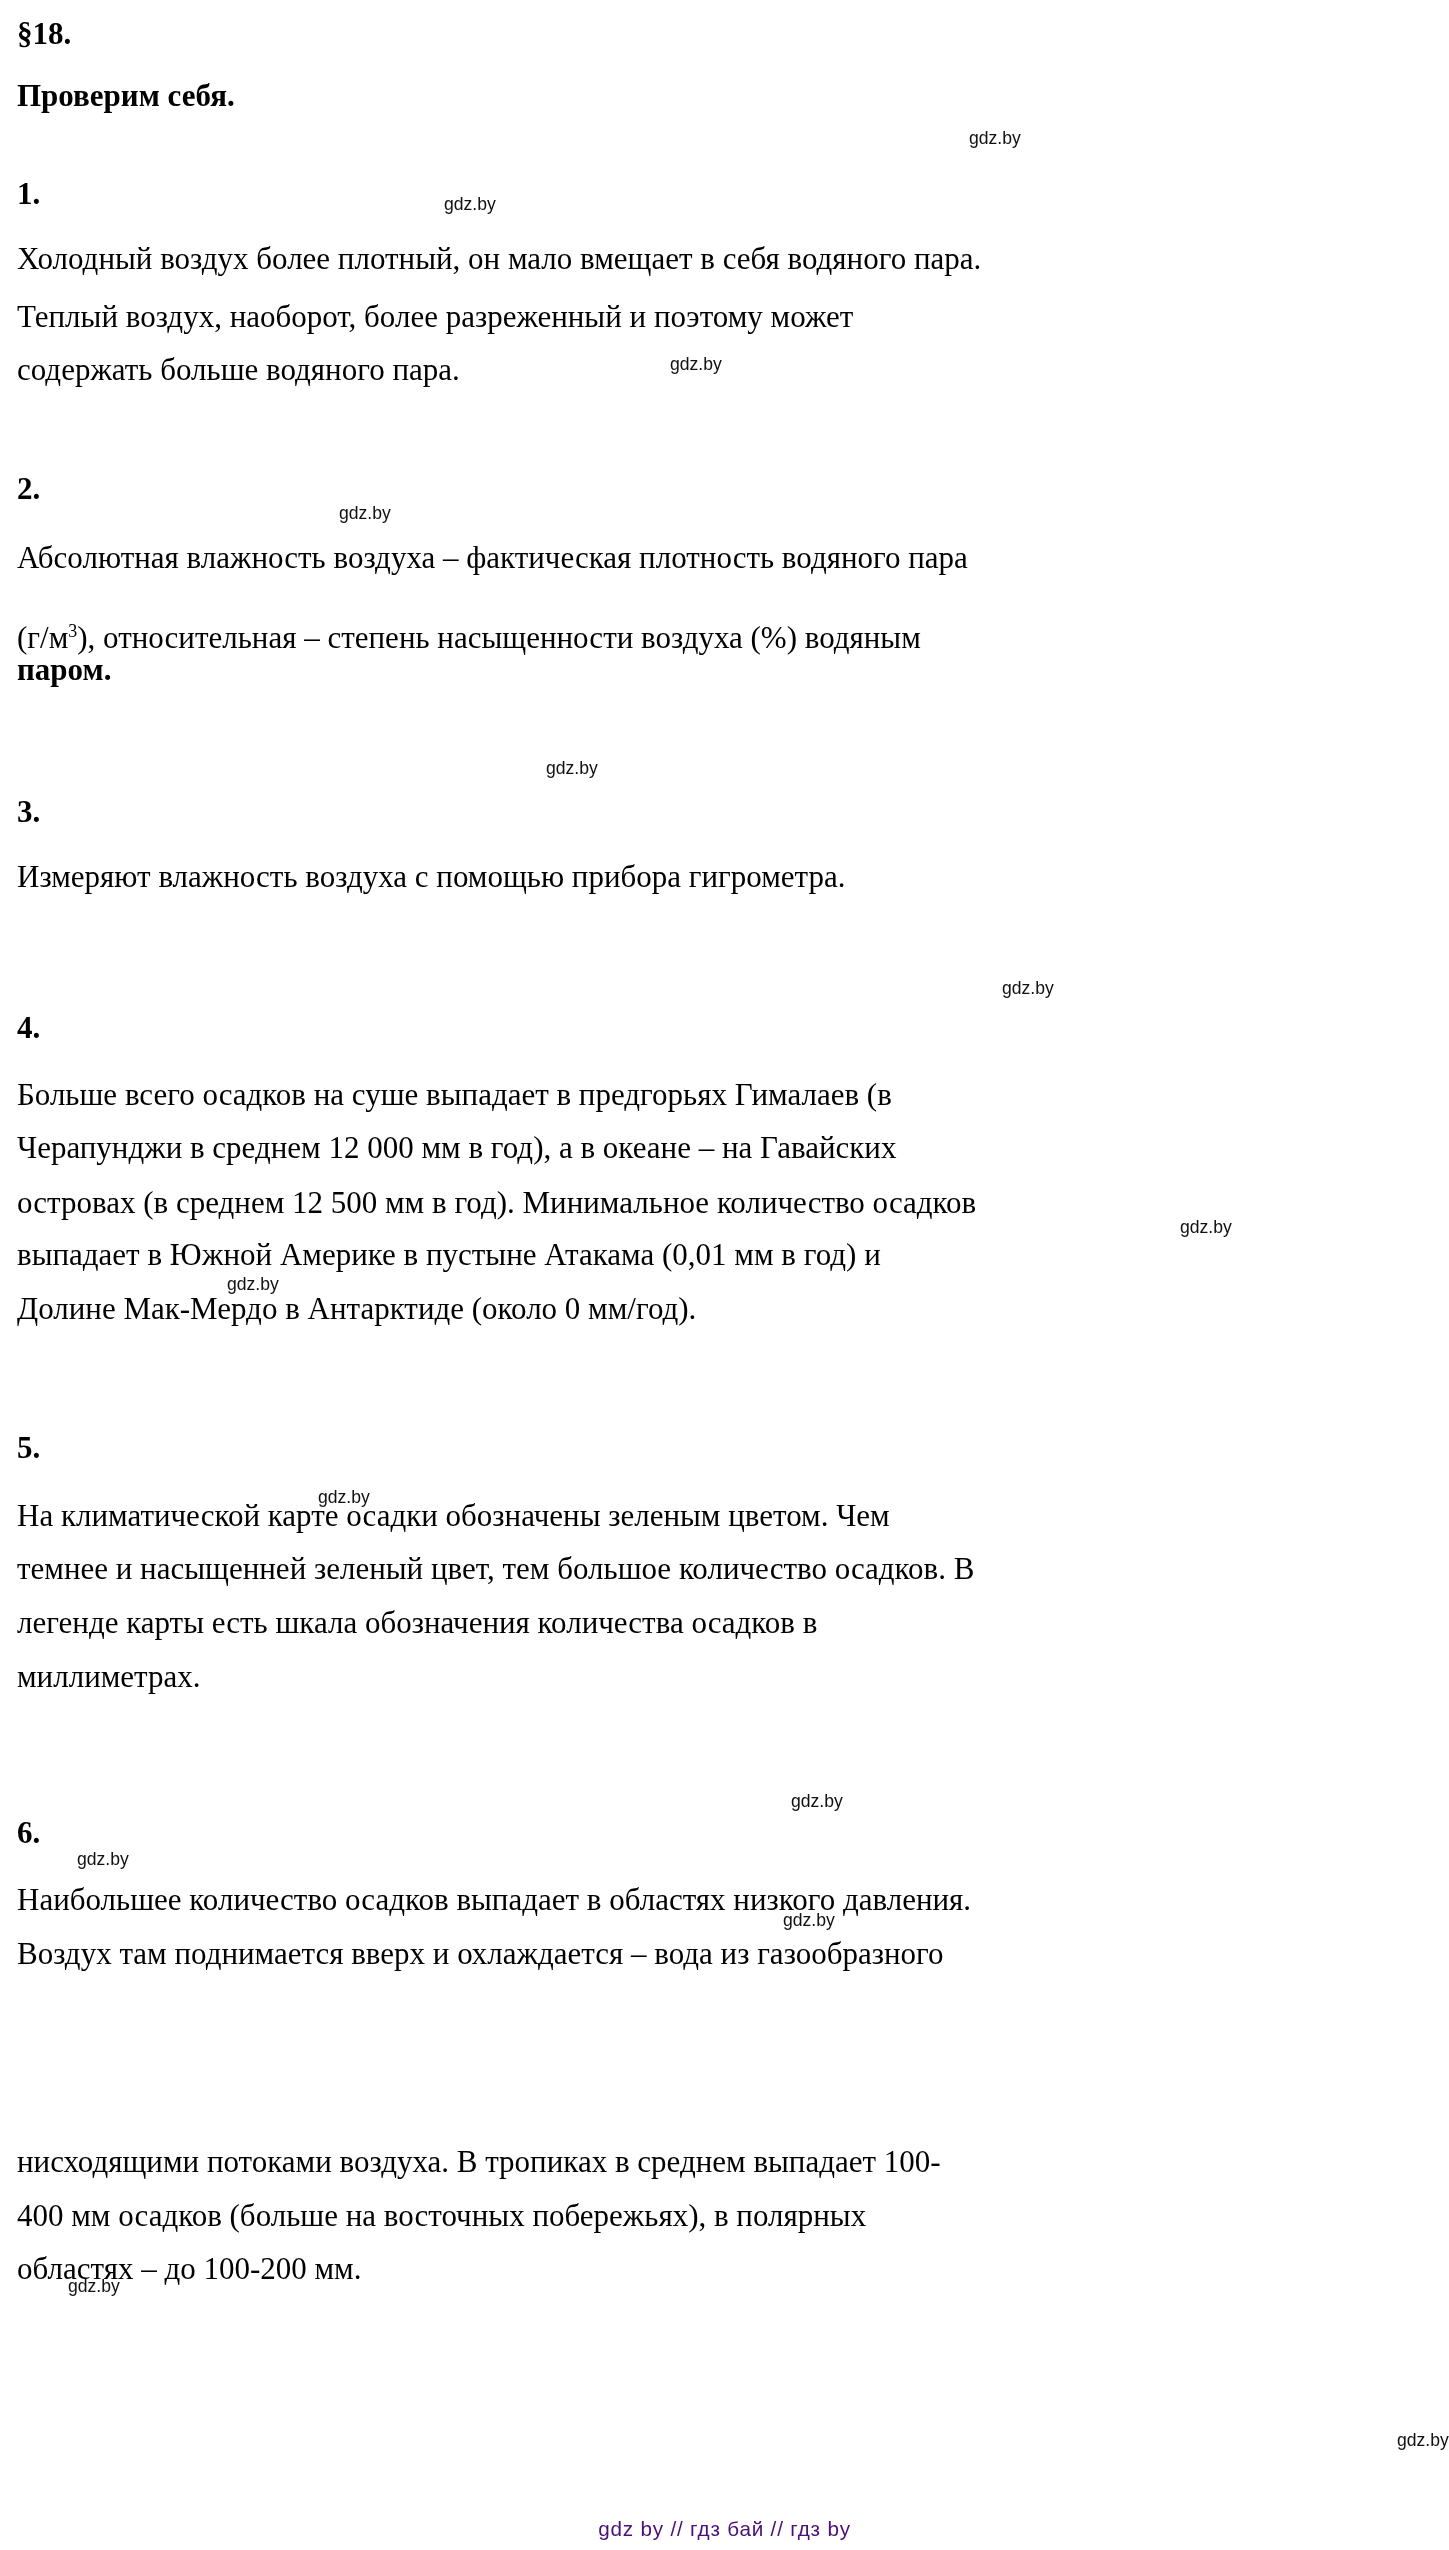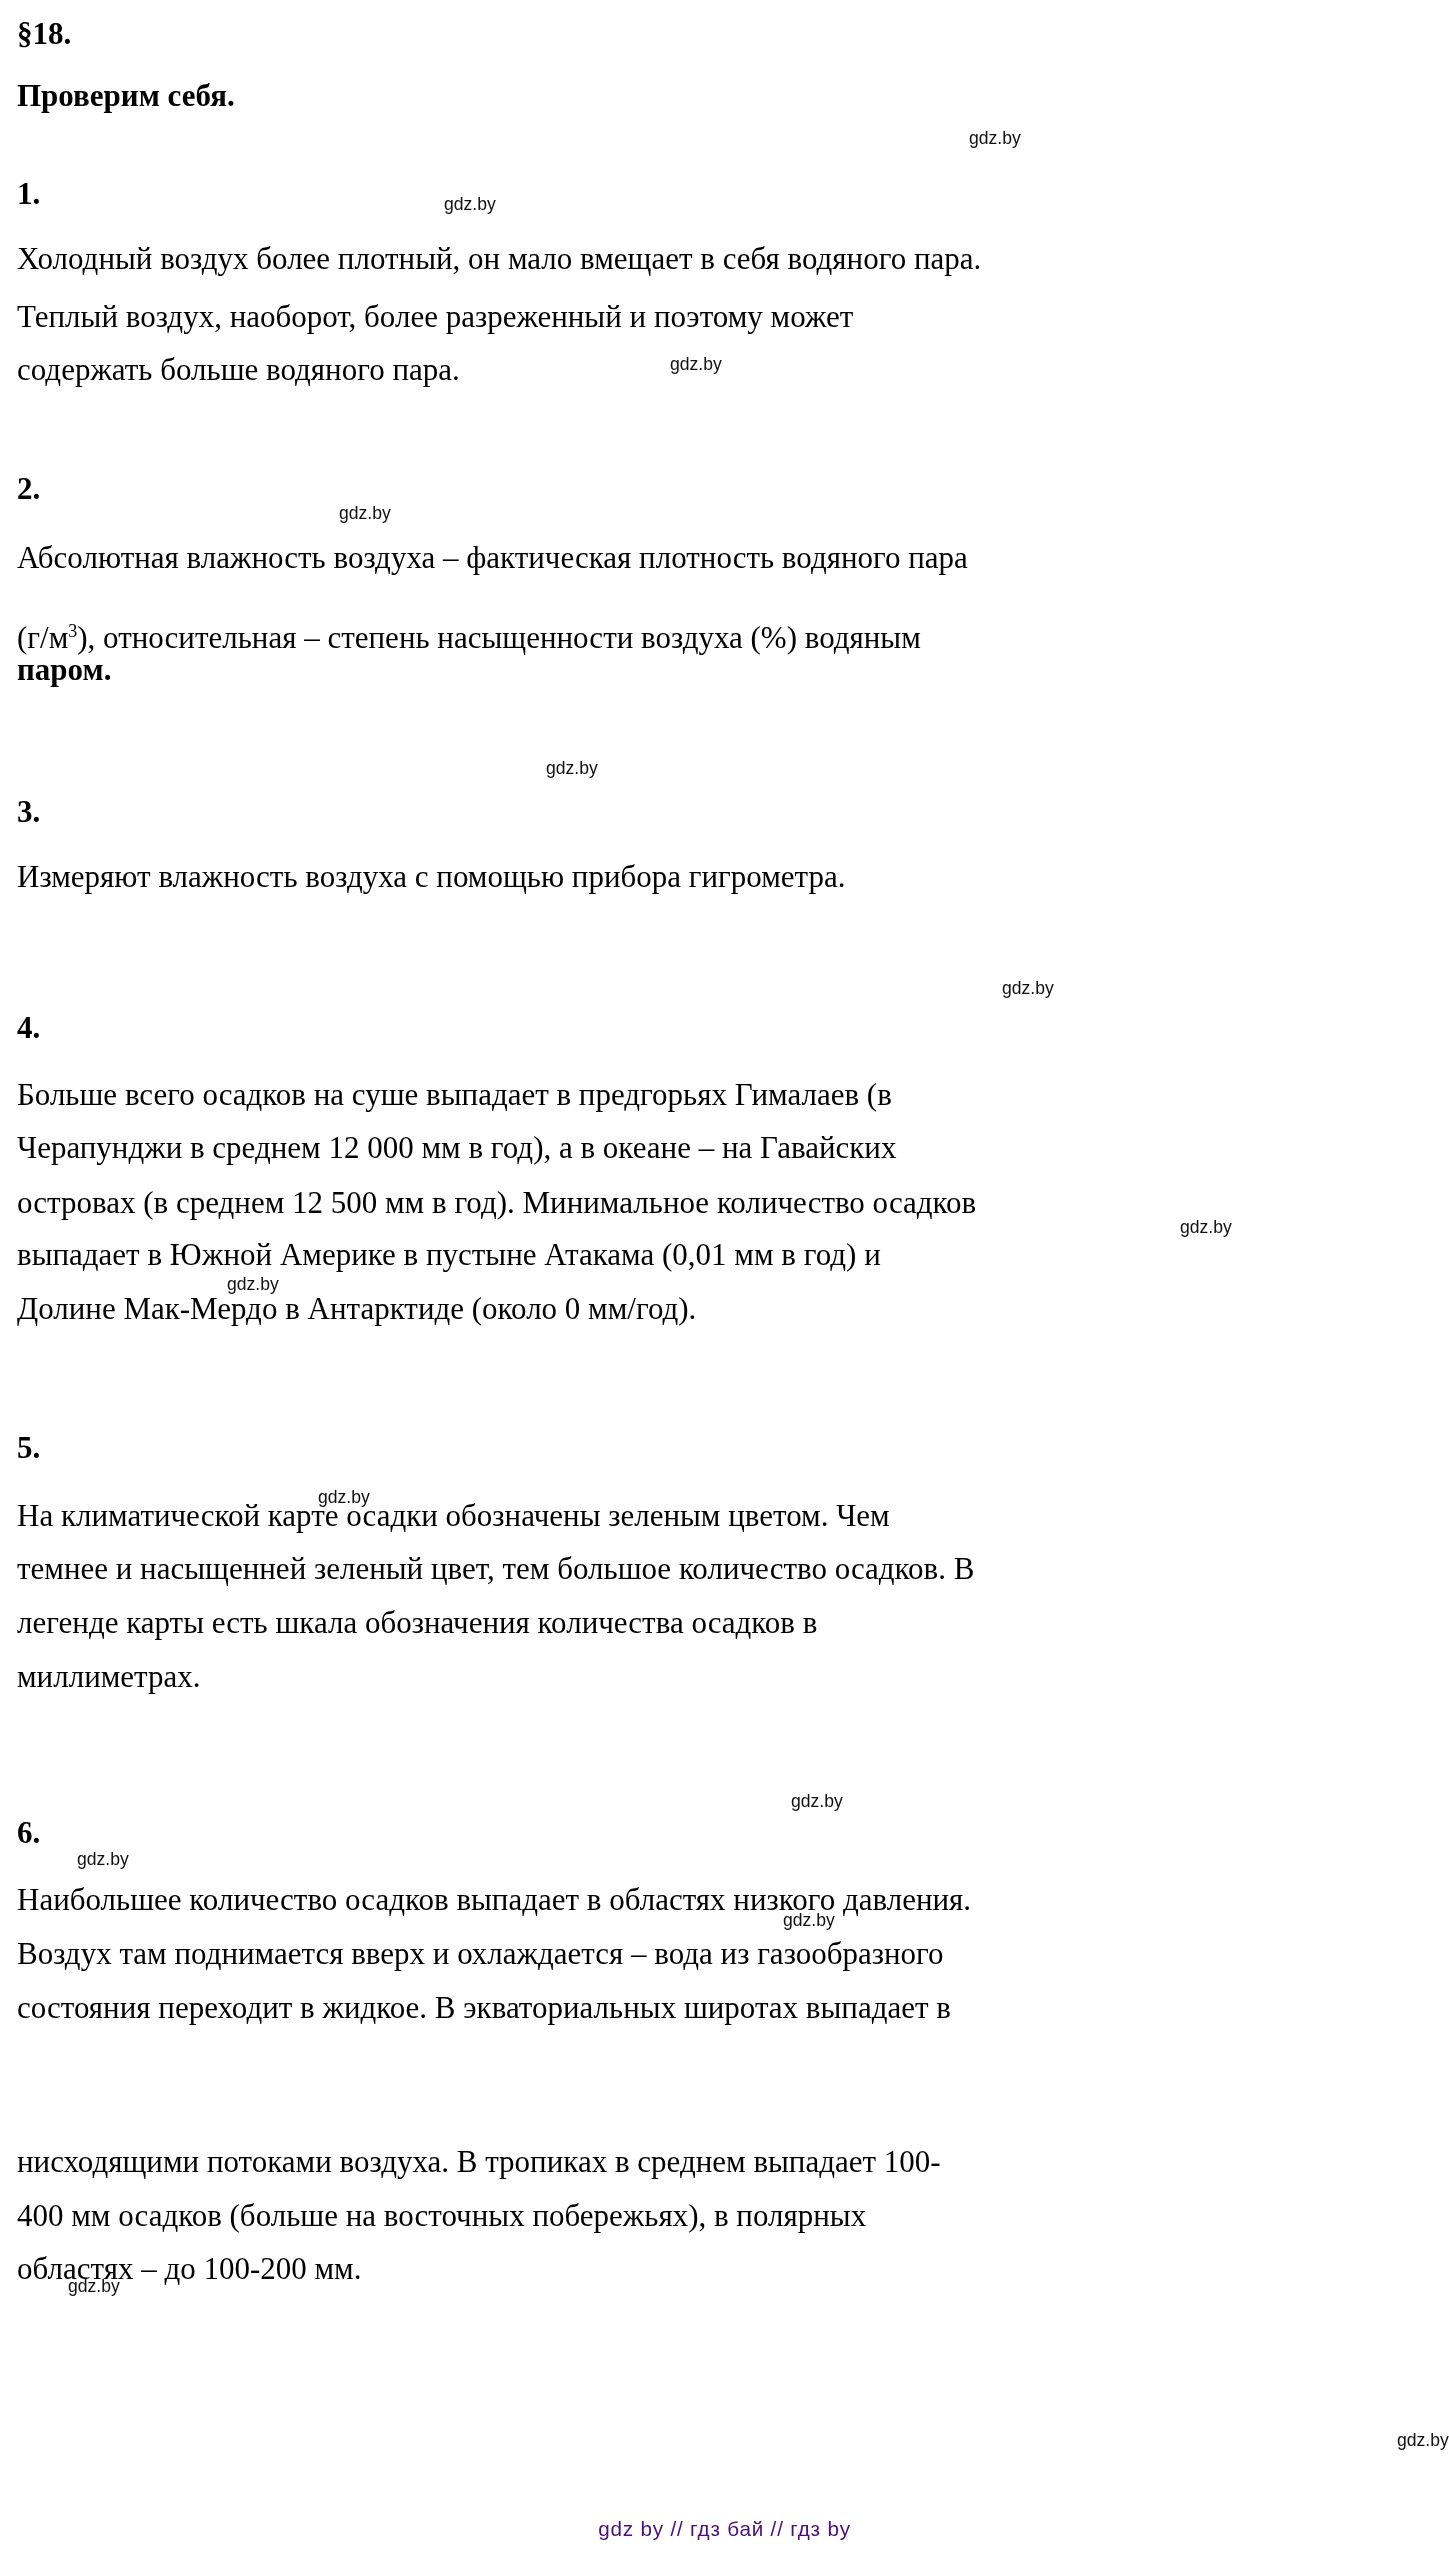--- a/index.html
+++ b/index.html
@@ -183,23 +183,20 @@
   </div>
 
   <div class="abs q-block" style="top:1817px; left:17px; width:1417px;">
     <div class="qnum">6.</div>
   </div>
   <div class="abs" style="top:1878px; left:17px; width:1417px;">
     <div class="para">Наибольшее количество осадков выпадает в областях низкого давления.</div>
   </div>
   <div class="abs" style="top:1932px; left:17px; width:1417px;">
     <div class="para">Воздух там поднимается вверх и охлаждается – вода из газообразного</div>
-  </div>
-  <div class="abs" style="top:1986px; left:17px; width:1417px;">
-    <div class="para">состояния переходит в жидкое. В экваториальных широтах выпадает в</div>
   </div>
   <div class="abs" style="top:2140px; left:17px; width:1417px;">
     <div class="para">нисходящими потоками воздуха. В тропиках в среднем выпадает 100-</div>
   </div>
   <div class="abs" style="top:2194px; left:17px; width:1417px;">
     <div class="para">400 мм осадков (больше на восточных побережьях), в полярных</div>
   </div>
   <div class="abs" style="top:2247px; left:17px; width:1417px;">
     <div class="para">областях – до 100-200 мм.</div>
   </div>

